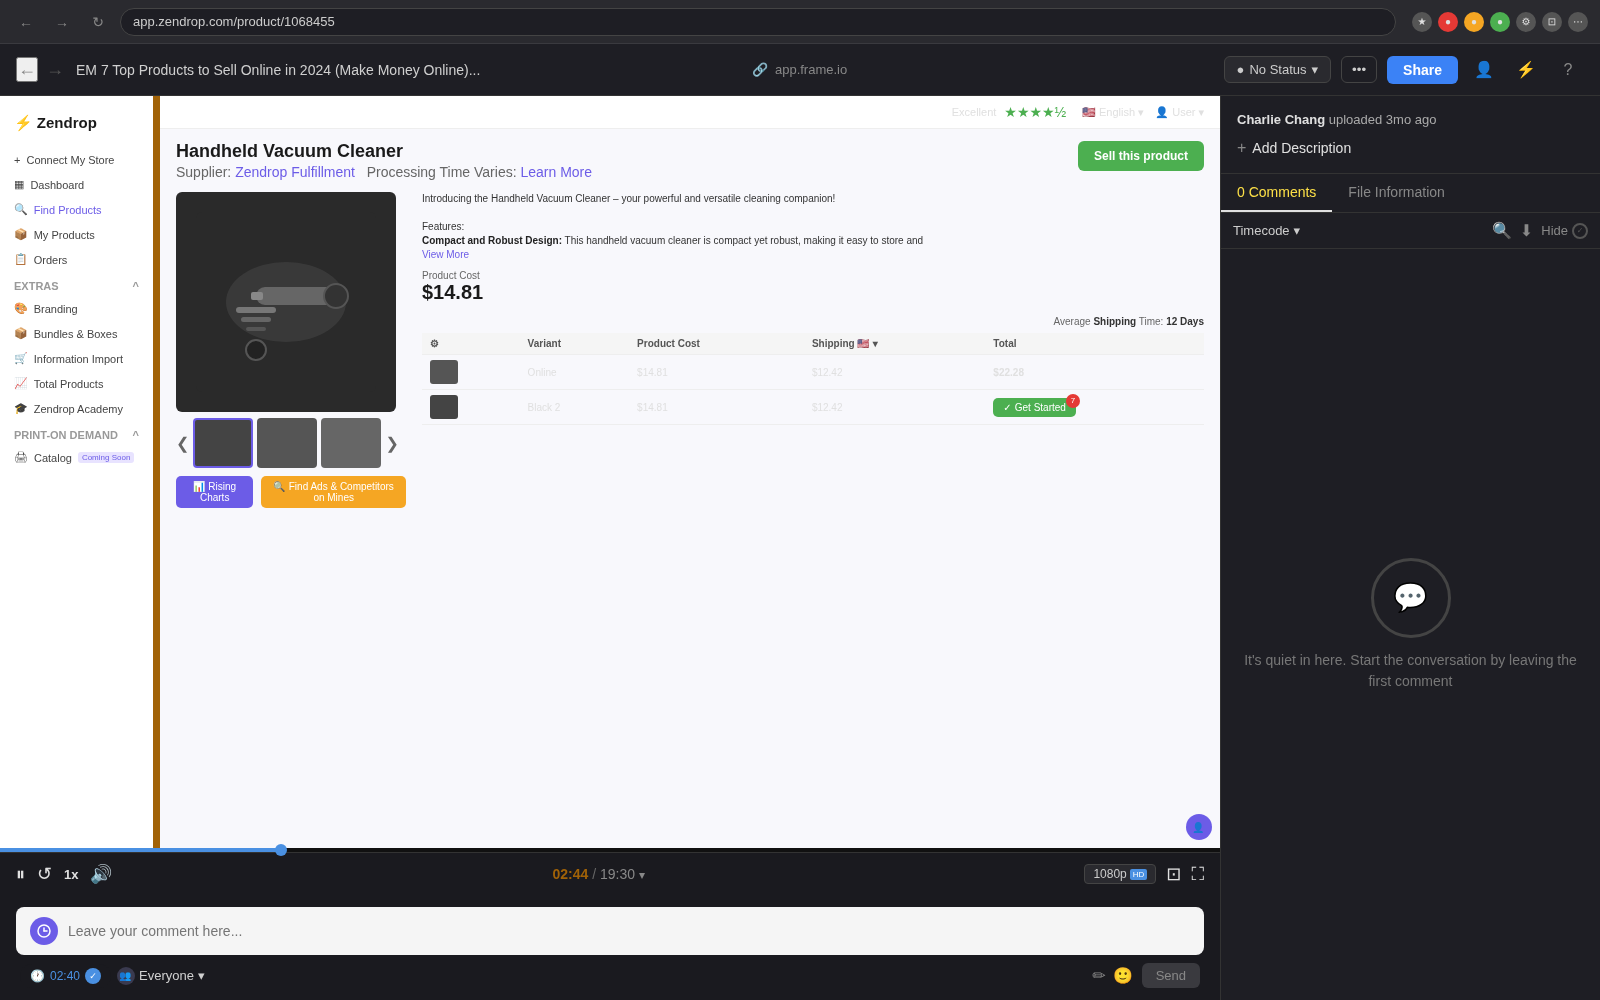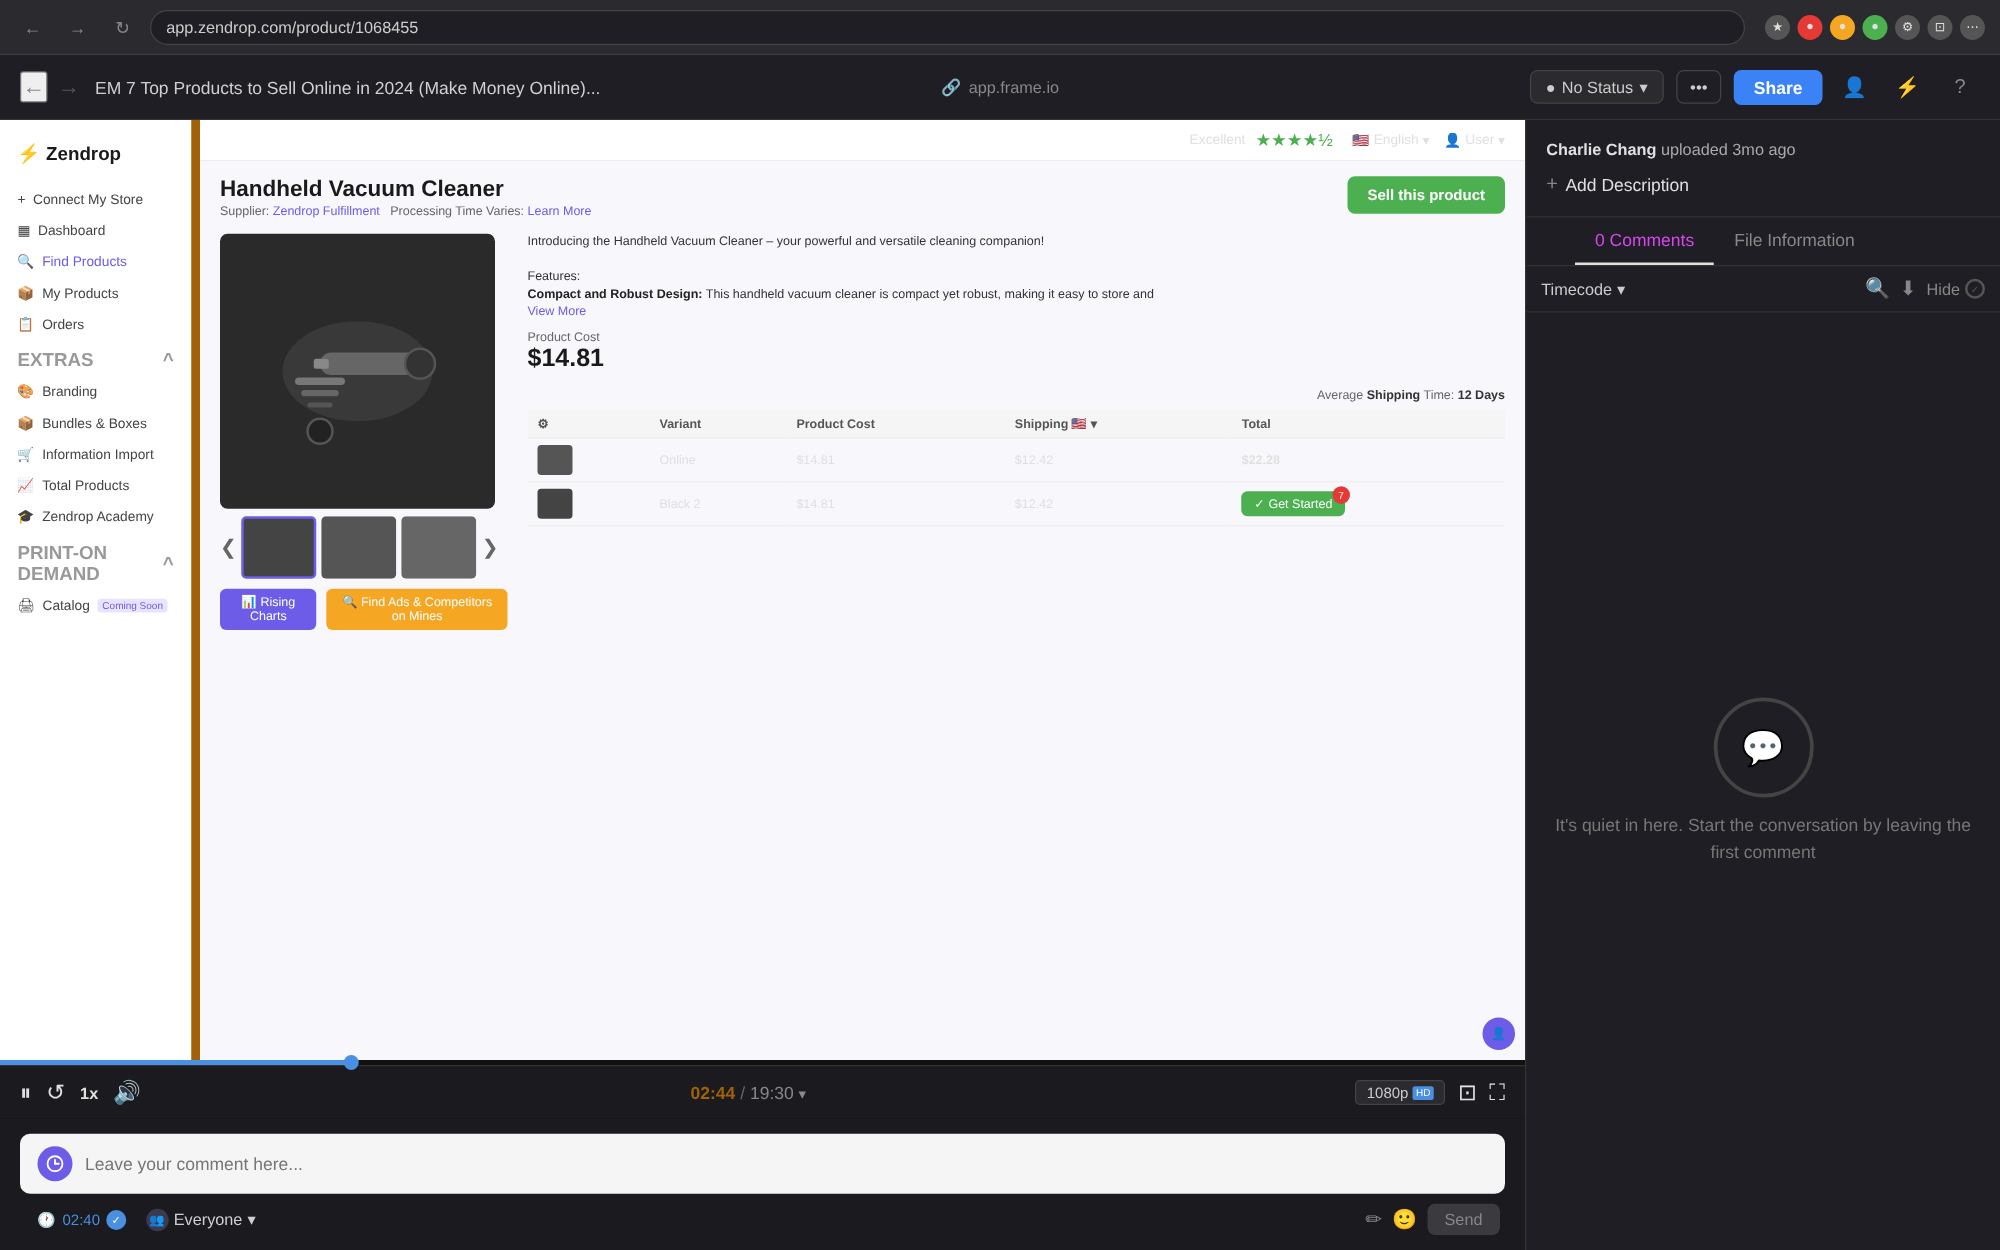--- a/index.html
+++ b/index.html
@@ -62,34 +62,34 @@
       overflow: hidden;
       position: relative;
     }
 
     
     .zendrop-page { display: flex; height: 100%; font-family: -apple-system, BlinkMacSystemFont, 'Segoe UI', sans-serif; }
     .zendrop-sidebar { width: 160px; background: #fff; border-right: 7px solid #a16207; padding: 10px 0; flex-shrink: 0; }
     .zendrop-logo { padding: 8px 14px; font-weight: 700; font-size: 15px; color: #1a1a1a; display: flex; align-items: center; gap: 5px; margin-bottom: 8px; }
     .zd-menu-item { padding: 6px 14px; font-size: 11px; color: #444; display: flex; align-items: center; gap: 6px; cursor: pointer; }
     .zd-menu-item.active { color: #6c5ce7; }
-    .zd-section-label { padding: 8px 14px 4px; font-size: 15px; color: #999; font-weight: 600; text-transform: uppercase; display: flex; justify-content: space-between; align-items: center; }
+    .zd-section-label { padding: 8px 14px 4px; font-size: 11px; color: #999; font-weight: 600; text-transform: uppercase; display: flex; justify-content: space-between; align-items: center; }
     .coming-soon { font-size: 8px; background: #e8e3ff; color: #6c5ce7; border-radius: 3px; padding: 1px 4px; }
 
     .zendrop-main { flex: 1; background: #f8f8fc; overflow: auto; padding: 0; }
     .zendrop-topbar { background: #fff; border-bottom: 1px solid #eee; padding: 8px 16px; display: flex; align-items: center; justify-content: space-between; }
     .zd-excellent { display: flex; align-items: center; gap: 8px; font-size: 11px; }
     .zd-stars { color: #4caf50; font-size: 14px; }
     .zd-lang { font-size: 11px; display: flex; align-items: center; gap: 3px; }
     .zd-user { font-size: 11px; display: flex; align-items: center; gap: 3px; }
 
     .product-content { padding: 12px 16px; }
     .product-header { display: flex; align-items: flex-start; justify-content: space-between; margin-bottom: 12px; }
     .product-title { font-size: 18px; font-weight: 700; color: #1a1a1a; }
-    .supplier-info { font-size: 10px; color: #666; margin-top: 2px; }
+    .supplier-info { font-size: 14px; color: #666; margin-top: 2px; }
     .supplier-info a { color: #6c5ce7; text-decoration: none; }
     .sell-btn { background: #4caf50; color: #fff; border: none; border-radius: 6px; padding: 8px 16px; font-size: 12px; font-weight: 600; cursor: pointer; white-space: nowrap; }
 
     .product-layout { display: flex; gap: 16px; }
     .product-images { width: 230px; }
     .main-product-img { width: 220px; height: 220px; background: #2a2a2a; border-radius: 6px; display: flex; align-items: center; justify-content: center; margin-bottom: 6px; overflow: hidden; }
     .thumbnail { width: 60px; height: 50px; background: #555; border-radius: 4px; border: 2px solid transparent; }
     .thumbnail.active { border-color: #6c5ce7; }
     .thumbnail-nav { display: flex; align-items: center; font-size: 16px; color: #666; cursor: pointer; }
 
@@ -179,21 +179,21 @@
       display: flex; align-items: center; gap: 6px;
       color: #e0e0e0; font-size: 14px; cursor: pointer;
       background: none; border: none; padding: 0;
     }
     .add-desc-icon { font-size: 16px; color: #888; }
     .panel-tabs { display: flex; gap: 0; border-bottom: 1px solid #333; }
     .panel-tab {
       padding: 10px 16px; font-size: 14px; color: #888; cursor: pointer;
       border-bottom: 2px solid transparent; background: none; border-top: none; border-left: none; border-right: none;
     }
-    .panel-tab.active { color: #d946ef; border-bottom-color: #e0e0e0; margin-left: 39px; }
+    .panel-tab.active { color: #fde047; border-bottom-color: #e0e0e0; }
     .panel-toolbar {
       display: flex; align-items: center; padding: 8px 12px; gap: 8px; border-bottom: 1px solid #333;
     }
     .timecode-dropdown { display: flex; align-items: center; gap: 4px; font-size: 13px; color: #ccc; cursor: pointer; background: none; border: none; }
     .toolbar-icon { background: none; border: none; color: #888; font-size: 16px; cursor: pointer; }
     .hide-btn { display: flex; align-items: center; gap: 4px; font-size: 13px; color: #888; cursor: pointer; background: none; border: none; margin-left: auto; }
     .hide-circle { width: 16px; height: 16px; border-radius: 50%; border: 2px solid #555; display: flex; align-items: center; justify-content: center; }
 
     .panel-body { flex: 1; display: flex; flex-direction: column; align-items: center; justify-content: center; gap: 12px; padding: 20px; }
     .empty-comment-icon { width: 80px; height: 80px; border-radius: 50%; border: 3px solid #444; display: flex; align-items: center; justify-content: center; font-size: 28px; color: #555; }

